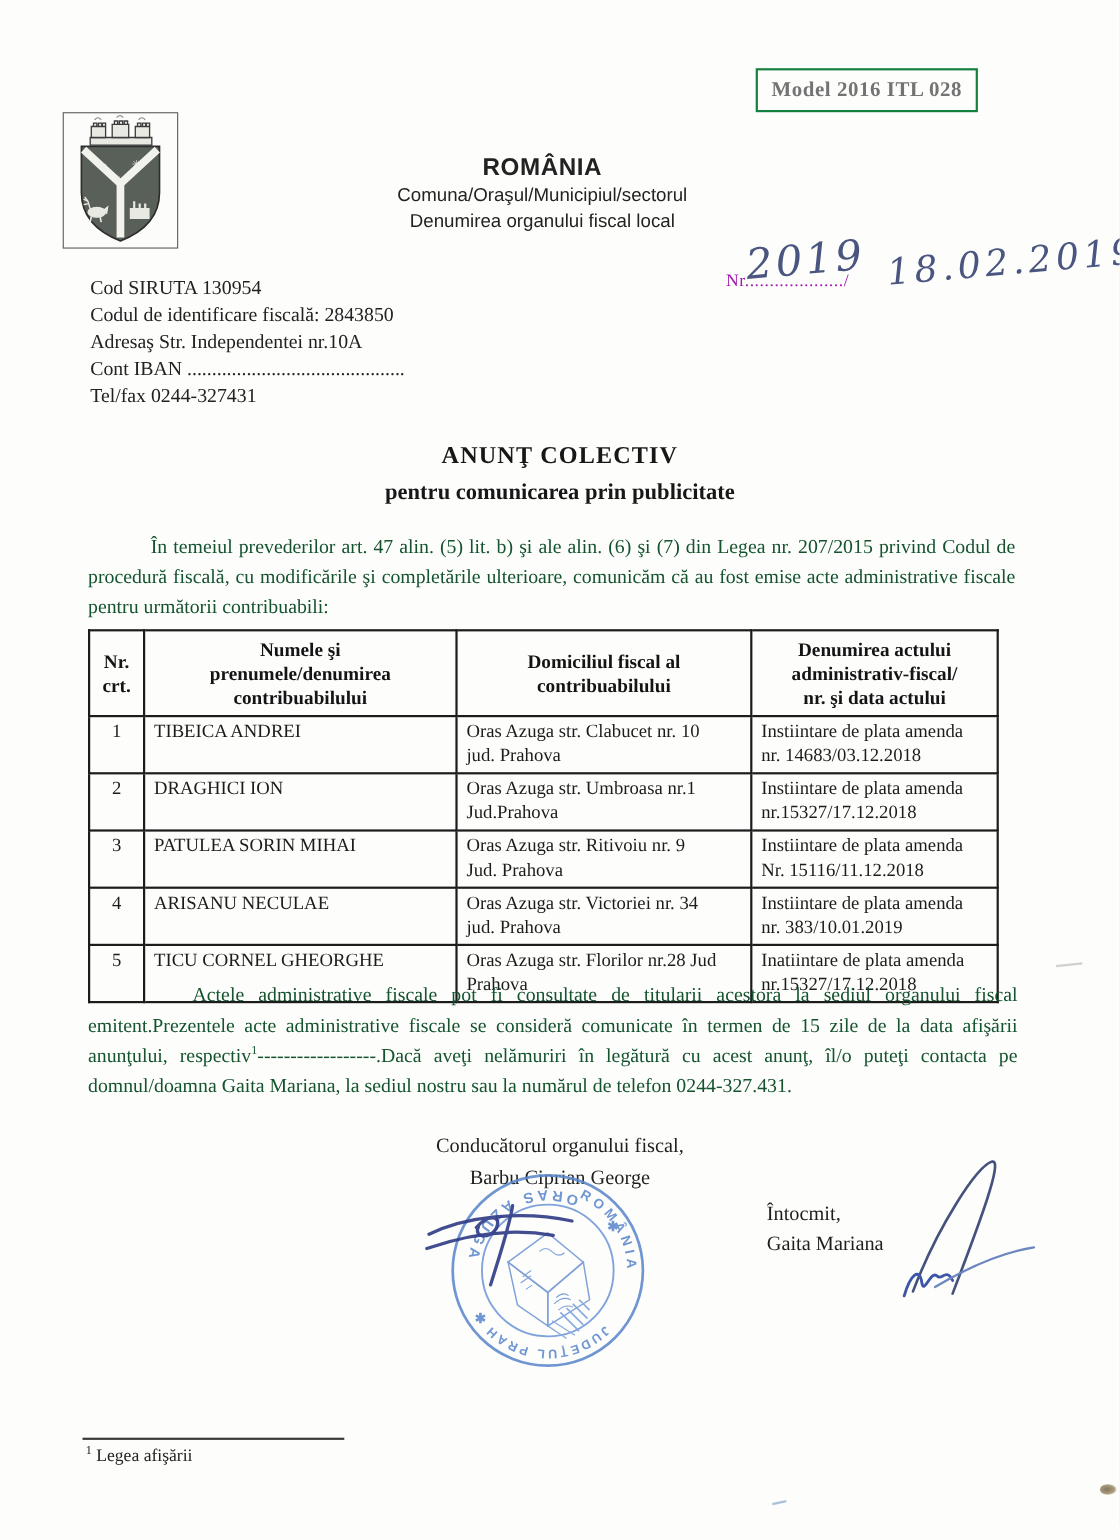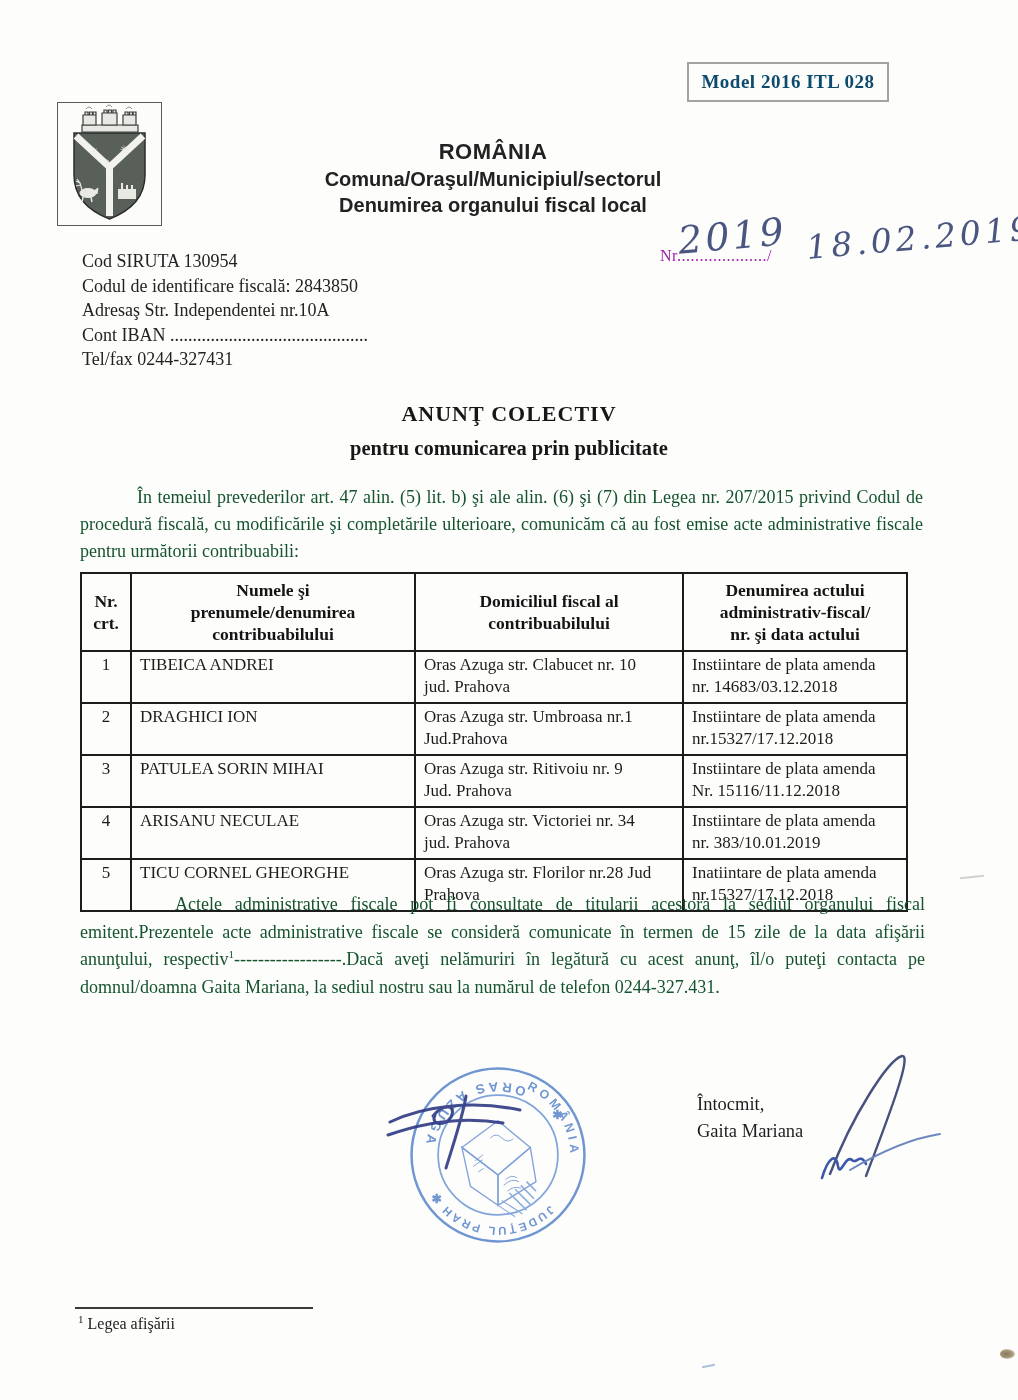--- a/index.html
+++ b/index.html
@@ -5,29 +5,29 @@
   html,body{margin:0;padding:0;background:#e9e9e9;}
   .page{
     position:relative;width:1018px;height:1400px;margin:0 auto;
     background:#fdfdfc;overflow:hidden;
     font-family:"Liberation Serif",serif;color:#1d1d1d;
   }
   .abs{position:absolute;}
   
   .model-box{
     left:687px;top:62px;width:198px;height:36px;
-    border:2px solid #a3a3a3;display:flex;align-items:center;justify-content:center;
-    font-weight:bold;font-size:19px;letter-spacing:.5px;color:#0c4a6e;
+    border:2px solid #15803d;display:flex;align-items:center;justify-content:center;
+    font-weight:bold;font-size:19px;letter-spacing:.5px;color:#737373;
   }
   
   .coat-box{left:57px;top:102px;width:103px;height:122px;border:1px solid #5a5a5a;background:#fcfcfa;}
   
   .header-block{left:243px;top:139px;width:500px;text-align:center;font-family:"Liberation Sans",sans-serif;color:#222;}
   .header-country{font-size:22px;font-weight:bold;letter-spacing:.5px;}
-  .header-sub{font-size:20px;font-weight:bold;margin-top:3px;}
+  .header-sub{font-size:17px;font-weight:normal;margin-top:3px;}
   
   .reg-printed{left:660px;top:247px;font-size:16px;color:#a21caf;letter-spacing:.5px;}
   .hw{font-family:"DejaVu Serif",serif;font-style:italic;color:#4a5680;}
   .hw-number{left:678px;top:214px;font-size:38px;transform:rotate(-5deg);letter-spacing:3px;}
   .hw-date{left:806px;top:218px;font-size:33px;transform:rotate(-5deg);letter-spacing:4px;}
   
   .issuer-block{left:82px;top:249px;font-size:18px;line-height:24.5px;color:#222;}
   
   .title-block{left:0;top:401px;width:1018px;text-align:center;color:#171717;}
   .title-l1{font-size:22px;font-weight:bold;letter-spacing:1px;}
@@ -192,20 +192,24 @@
         <td>Oras Azuga str. Florilor nr.28 Jud
 Prahova</td>
         <td>Inatiintare de plata amenda
 nr.15327/17.12.2018</td>
       </tr>
     </tbody>
   </table>
 
   <div class="abs para para2"><span>Actele administrative fiscale pot fi consultate de titularii acestora la sediul organului fiscal emitent.Prezentele acte administrative fiscale se consideră comunicate în termen de 15 zile de la data afişării anunţului, respectiv</span><sup class="fnref">1</sup><span>------------------.Dacă aveţi nelămuriri în legătură cu acest anunţ, îl/o puteţi contacta pe domnul/doamna Gaita Mariana, la sediul nostru sau la numărul de telefon 0244-327.431.</span></div>
 
+  <div class="abs sig-left-block">
+    <div>Conducătorul organului fiscal,</div>
+    <div>Barbu Ciprian George</div>
+  </div>
 
   <svg class="abs stamp-svg" width="196" height="190" viewBox="0 0 200 200" style="opacity:.88">
     <defs>
       <path id="arcTop" d="M 158 51 A 76 76 0 1 0 51 158" fill="none"></path>
       <path id="arcRight" d="M 100 24 A 76 76 0 0 1 100 176" fill="none"></path>
       <path id="arcBottom" d="M 158 149 A 76 76 0 0 1 42 149" fill="none"></path>
     </defs>
     <circle cx="100" cy="100" r="91" fill="none" stroke="#5d88cd" stroke-width="2.6"></circle>
     <circle cx="100" cy="100" r="63" fill="none" stroke="#6e97d6" stroke-width="1.8"></circle>
     <g fill="#5d88cd" font-family="Liberation Sans, sans-serif" font-weight="bold">

